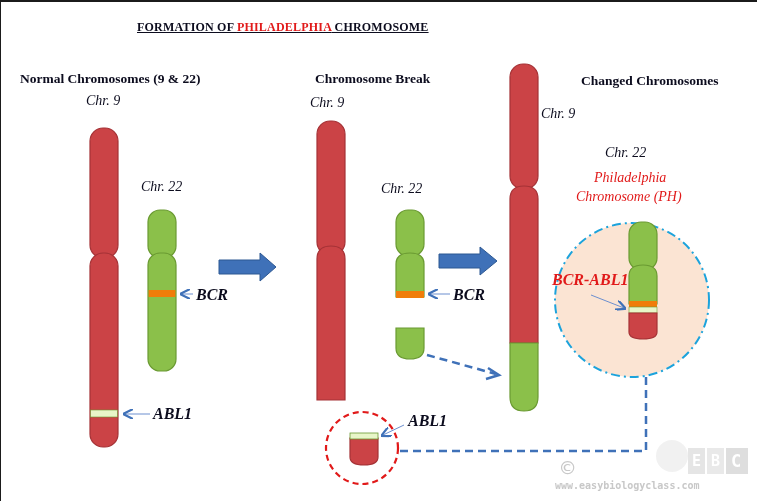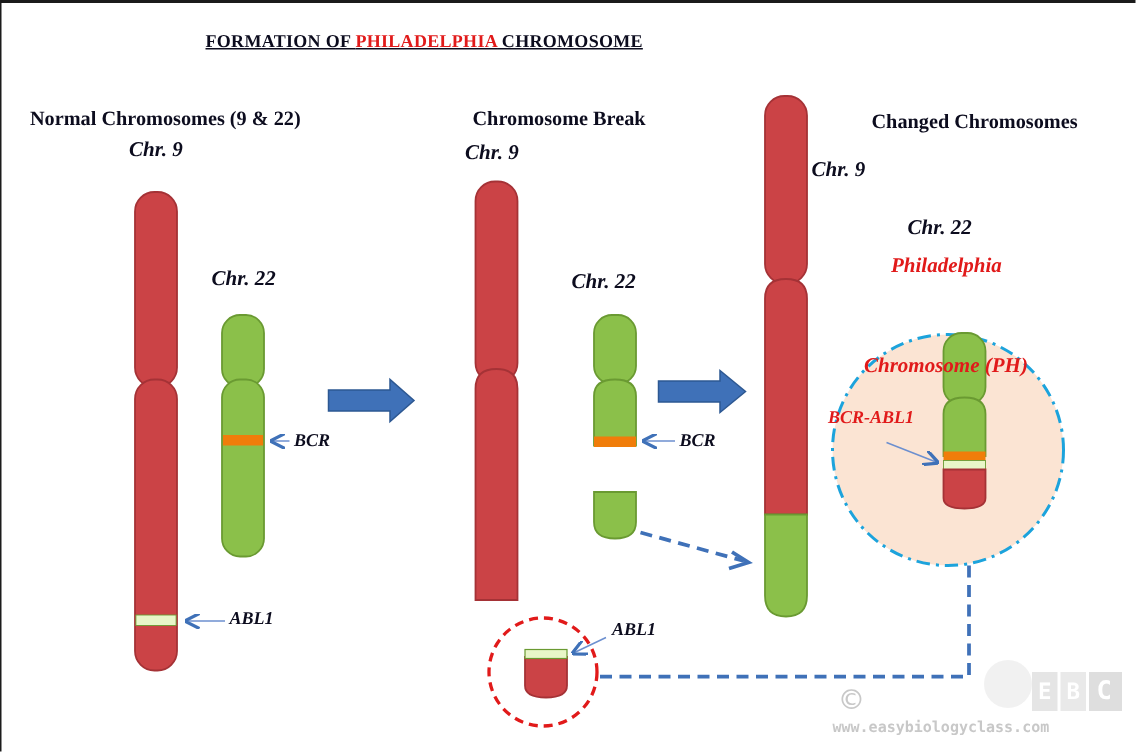--- a/index.html
+++ b/index.html
@@ -5,22 +5,22 @@
   html, body { margin: 0; padding: 0; background: #ffffff; }
   body { width: 757px; height: 501px; overflow: hidden; position: relative;
          font-family: "DejaVu Serif", "Liberation Serif", serif; }
   .frame { position: absolute; left: 0; top: 0; width: 757px; height: 501px;
            border-top: 2px solid #1b1b1b; border-left: 1px solid #1b1b1b; box-sizing: border-box; }
   .txt { position: absolute; white-space: nowrap; color: #0c0c1e; }
   .title { left: 137px; top: 20px; font-size: 12px; font-weight: bold; text-decoration: underline;
            font-family: "Liberation Serif", serif; letter-spacing: 0.2px; }
   .title .hl { color: #e11a1a; }
   .sec { font-size: 13.5px; font-weight: bold; font-family: "Liberation Serif", serif; }
-  .chr { font-size: 14px; font-weight: bold; font-style: italic; font-family: "Liberation Serif", serif; }
-  .gene { font-size: 12px; font-weight: bold; font-style: italic; font-family: "Liberation Serif", serif; }
+  .chr { font-size: 14px; font-weight: normal; font-style: italic; font-family: "Liberation Serif", serif; }
+  .gene { font-size: 16px; font-weight: bold; font-style: italic; font-family: "Liberation Serif", serif; }
   .red { color: #e11a1a; }
   svg.diagram { position: absolute; left: 0; top: 0; }
   .wm { position: absolute; color: #c8c8c8; font-family: "DejaVu Sans Mono", monospace; font-size: 10px; font-weight: bold; }
 </style>
 </head>
 <body>
 
 <div class="frame"></div>
 
 <svg class="diagram" width="757" height="501" viewBox="0 0 757 501">
@@ -107,20 +107,20 @@
 <div class="txt sec" style="left:315px; top:71px;">Chromosome Break</div>
 <div class="txt chr" style="left:310px; top:95px;">Chr. 9</div>
 <div class="txt chr" style="left:381px; top:181px;">Chr. 22</div>
 <div class="txt gene" style="left:453px; top:286px;">BCR</div>
 <div class="txt gene" style="left:408px; top:412px;">ABL1</div>
 
 <div class="txt sec" style="left:553px; top:73px;margin-left:28px;">Changed Chromosomes</div>
 <div class="txt chr" style="left:541px; top:106px;">Chr. 9</div>
 <div class="txt chr" style="left:605px; top:145px;">Chr. 22</div>
 <div class="txt chr red" style="left:594px; top:170px;">Philadelphia</div>
-<div class="txt chr red" style="left:576px; top:189px;margin-top:48px;">Chromosome (PH)</div>
+<div class="txt chr red" style="left:576px; top:189px;">Chromosome (PH)</div>
 <div class="txt gene red" style="left:552px; top:271px;">BCR-ABL1</div>
 
 <div class="wm" style="left:561px; top:455px; font-size:22px; font-weight:normal;">©</div>
 <div class="wm" style="left:692px; top:452px; color:#ffffff; font-size:15px;">E</div>
 <div class="wm" style="left:711px; top:452px; color:#ffffff; font-size:15px;">B</div>
 <div class="wm" style="left:731px; top:451px; color:#ffffff; font-size:17px;">C</div>
 <div class="wm" style="left:555px; top:480px;">www.easybiologyclass.com</div>
 
 </body></html>

